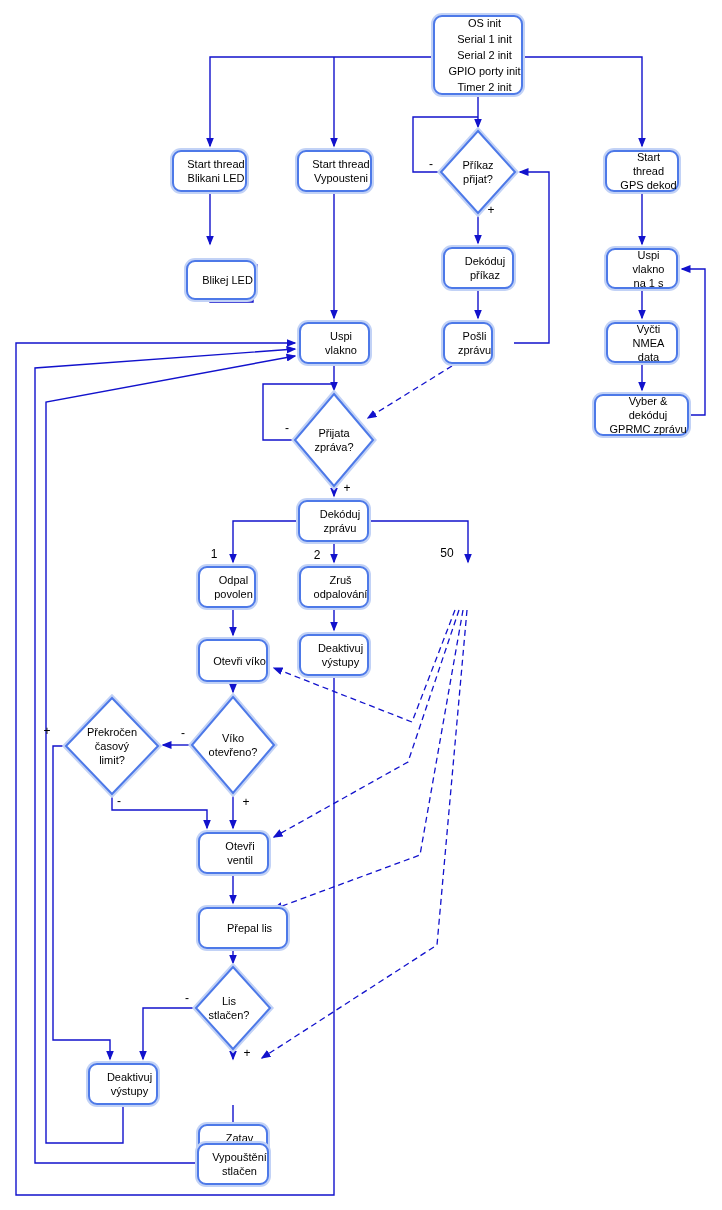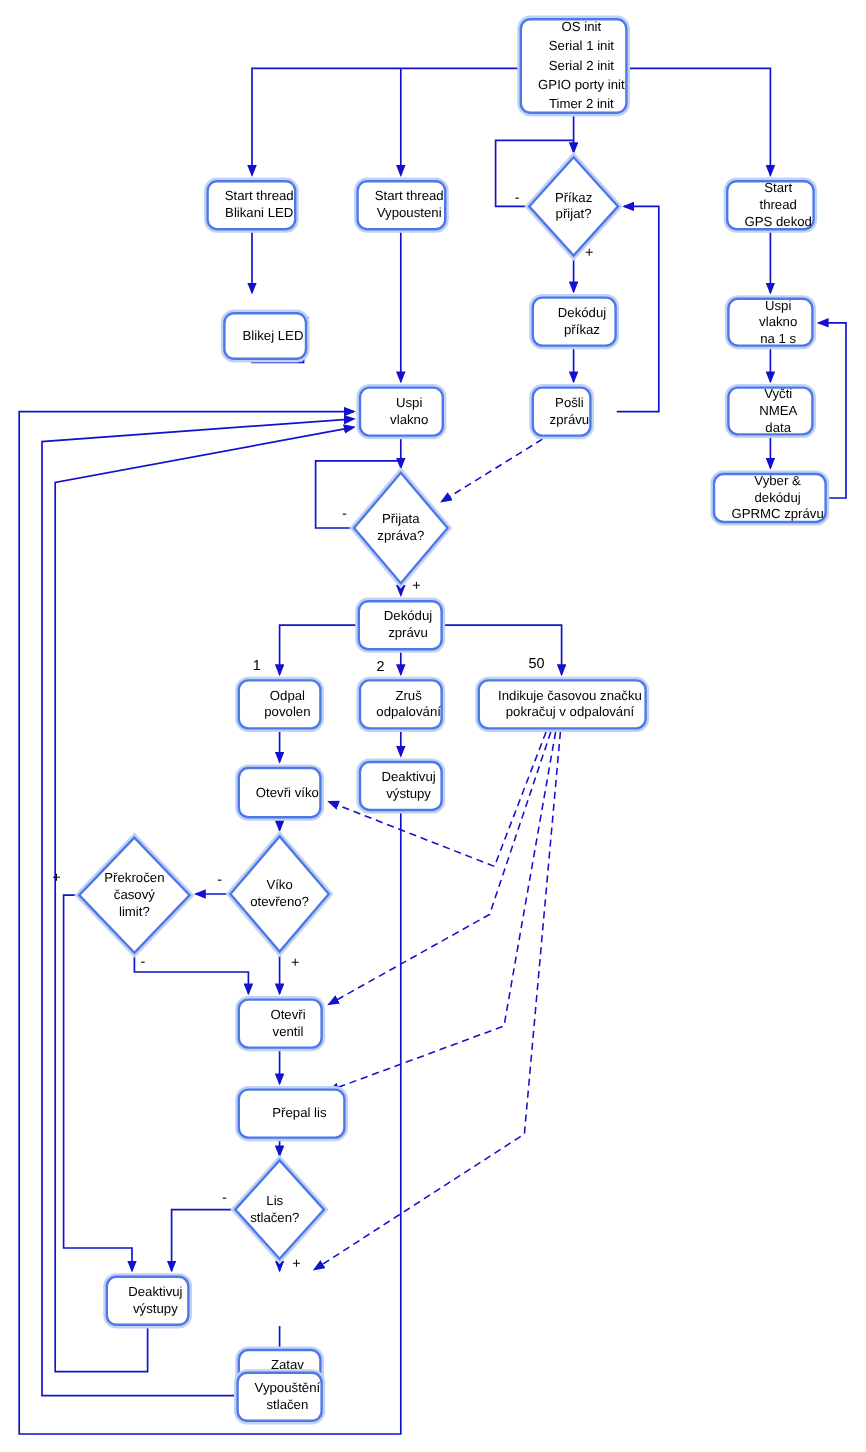--- a/index.html
+++ b/index.html
@@ -145,31 +145,27 @@
 data</span>
     </div>
   <div class="node" style="left:594px;top:394px;width:95px;height:42px;">
       <span class="nlabel">Vyber &amp; dekóduj
 GPRMC zprávu</span>
     </div>
   <div class="node" style="left:298px;top:500px;width:71px;height:42px;">
       <span class="nlabel">Dekóduj
 zprávu</span>
     </div>
-  <div class="node" style="left:198px;top:566px;width:70px;height:42px;">
+  <div class="node" style="left:198px;top:566px;width:58px;height:42px;">
       <span class="nlabel">Odpal
 povolen</span>
     </div>
   <div class="node" style="left:299px;top:566px;width:70px;height:42px;">
       <span class="nlabel">Zruš
 odpalování</span>
-    </div>
-  <div class="node" style="left:398px;top:566px;width:141px;height:42px;">
-      <span class="nlabel">Indikuje časovou značku
-pokračuj v odpalování</span>
     </div>
   <div class="node" style="left:198px;top:639px;width:70px;height:43px;">
       <span class="nlabel">Otevři víko</span>
     </div>
   <div class="node" style="left:299px;top:634px;width:70px;height:42px;">
       <span class="nlabel">Deaktivuj
 výstupy</span>
     </div>
   <div class="node" style="left:198px;top:832px;width:71px;height:42px;">
       <span class="nlabel">Otevři ventil</span>

